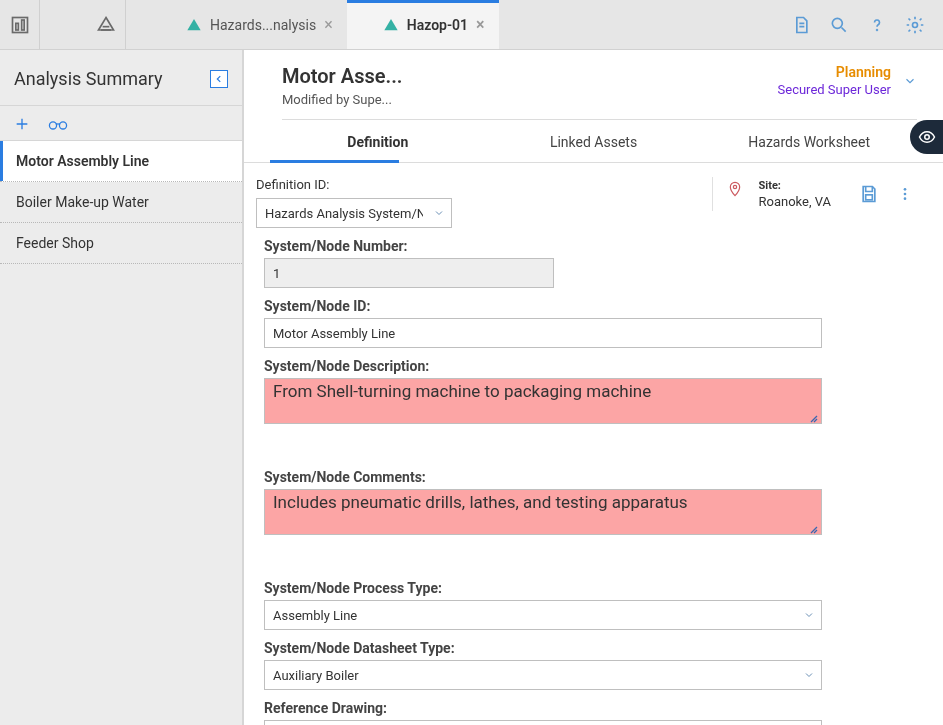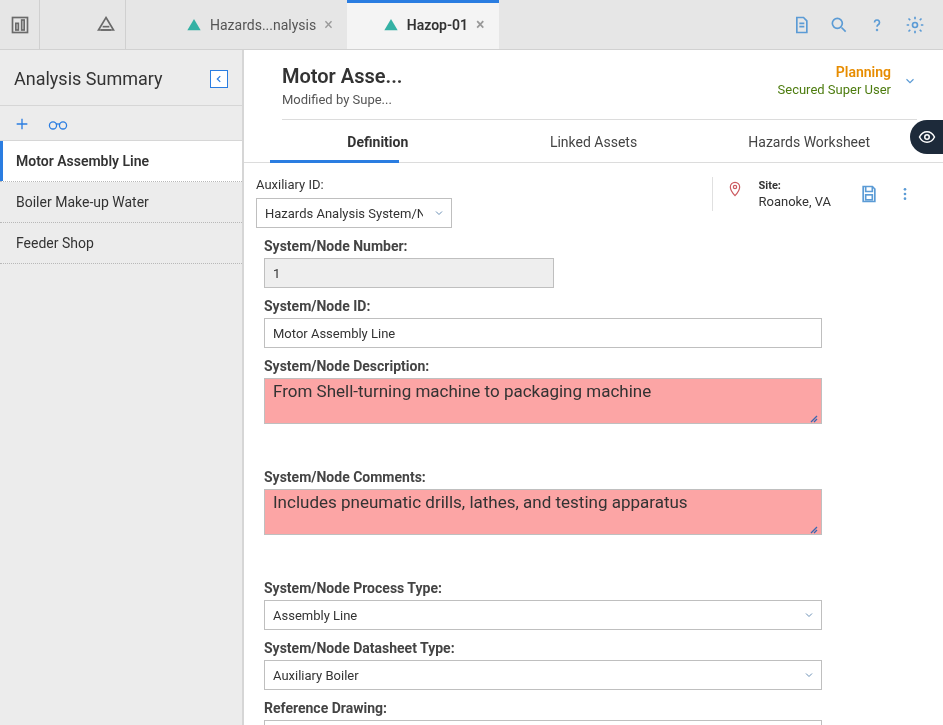--- a/index.html
+++ b/index.html
@@ -37,21 +37,21 @@
   
   .main { flex:1; min-width:0; display:flex; flex-direction:column; position:relative; background:#fff; }
   .content-header { padding: 14px 26px 0 38px; position:relative; }
   .title-row { display:flex; align-items:flex-start; }
   .title-left { flex:1; min-width:0; }
   .page-title { font-size: 20px; font-weight:600; color:#333; white-space:nowrap; overflow:hidden; text-overflow:ellipsis; max-width: 140px; }
   .page-sub { font-size: 13px; color:#555; margin-top:4px; }
   .title-right { text-align:right; display:flex; align-items:center; gap:12px; }
   .status-block { text-align:right; }
   .status-label { color:#e78c00; font-weight:600; font-size:14px; }
-  .status-user { color:#4d7c0f; font-size:13px; margin-top:2px; }
+  .status-user { color:#6d28d9; font-size:13px; margin-top:2px; }
   .chev-down { color:#5b9bd5; cursor:pointer; }
   .header-rule { border:none; border-bottom:1px solid #dcdcdc; margin-top:12px; }
 
   
   .eye-badge { position:absolute; top:70px; right:-1px; width:34px; height:34px; background:#1d2a3a; border-radius:50% 0 0 50%; display:flex; align-items:center; justify-content:center; color:#fff; z-index:5; }
 
   
   .subtabs { display:flex; border-bottom:1px solid #dcdcdc; padding: 0 26px; }
   .subtab { flex:1; text-align:center; padding: 14px 0 12px 0; font-size:14px; color:#444; cursor:pointer; position:relative; }
   .subtab.active { font-weight:700; color:#333; }
@@ -226,21 +226,21 @@
           <span>Linked Assets</span>
         </div>
         <div class="subtab">
           <span>Hazards Worksheet</span>
         </div>
       </div>
 
       <div class="form-area">
         <div class="ds-row">
           <div class="ds-left">
-            <div class="ds-label">Auxiliary ID:</div>
+            <div class="ds-label">Definition ID:</div>
             <div class="select ds-select">
               <span style="white-space:nowrap; overflow:hidden; text-overflow:clip; max-width:160px; display:inline-block;">Hazards Analysis System/Node</span>
               <span class="select-chevron">
                 <svg width="12" height="12" viewBox="0 0 24 24" fill="none" stroke="#6a8fb5" stroke-width="2">
                     <path d="M6 9l6 6 6-6"></path>
                   </svg>
               </span>
             </div>
           </div>
           <div class="ds-right">

